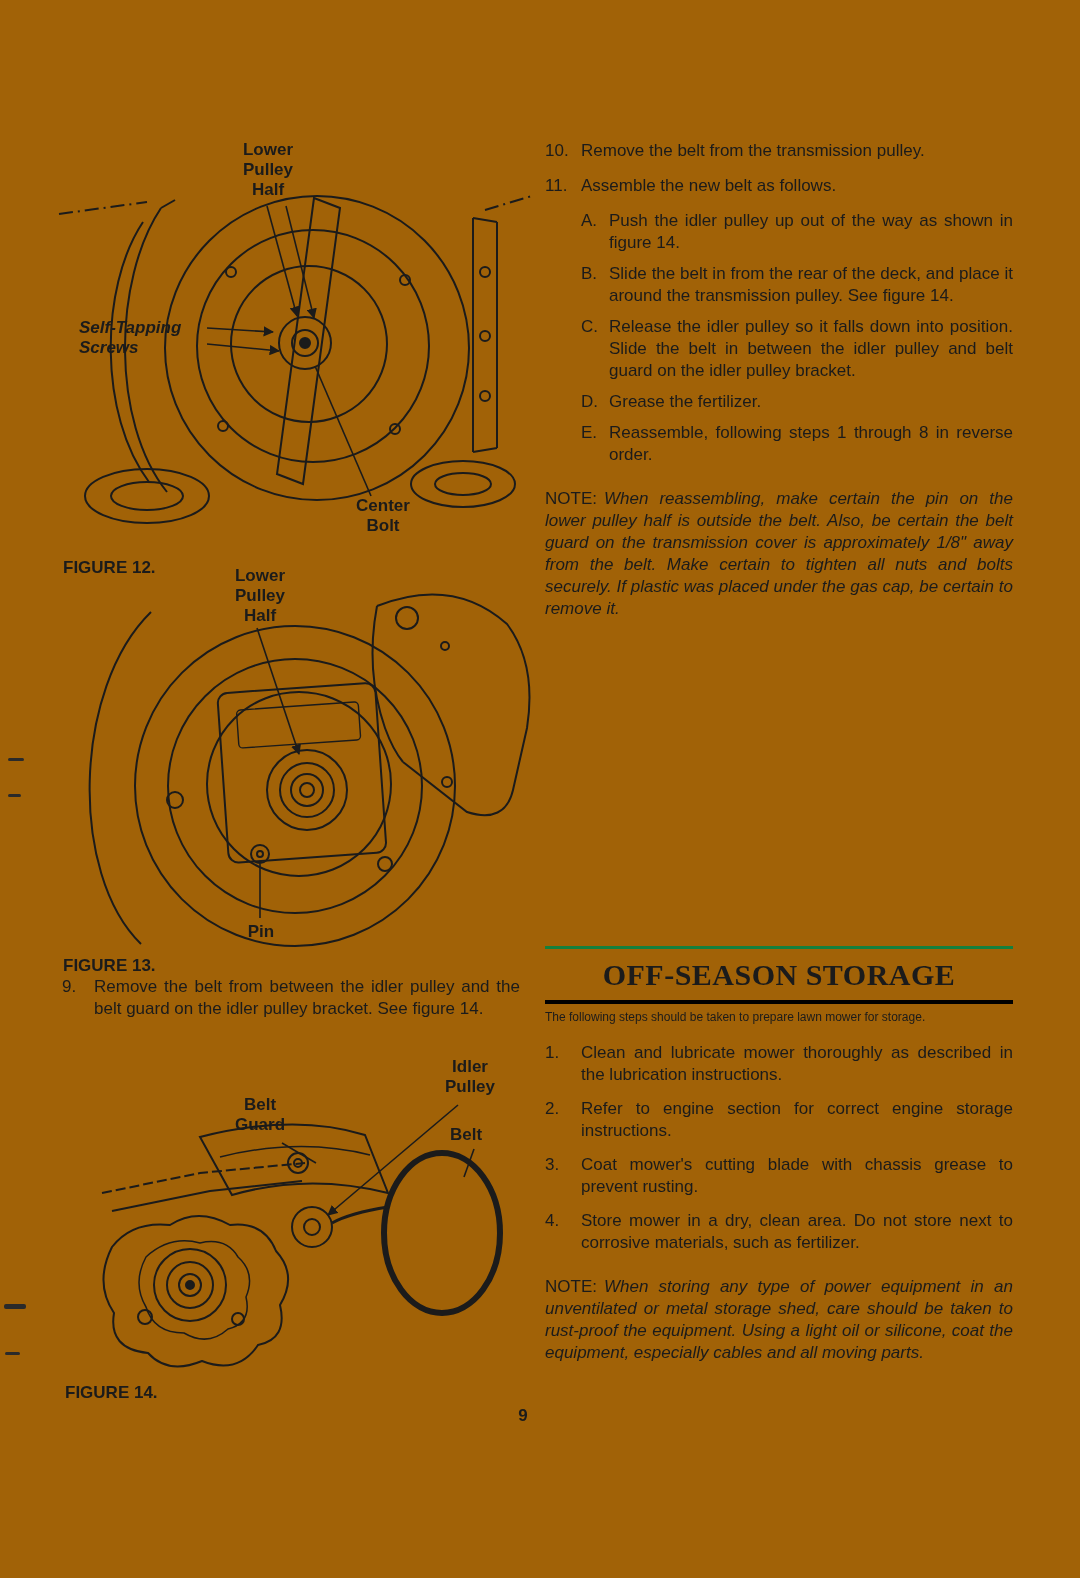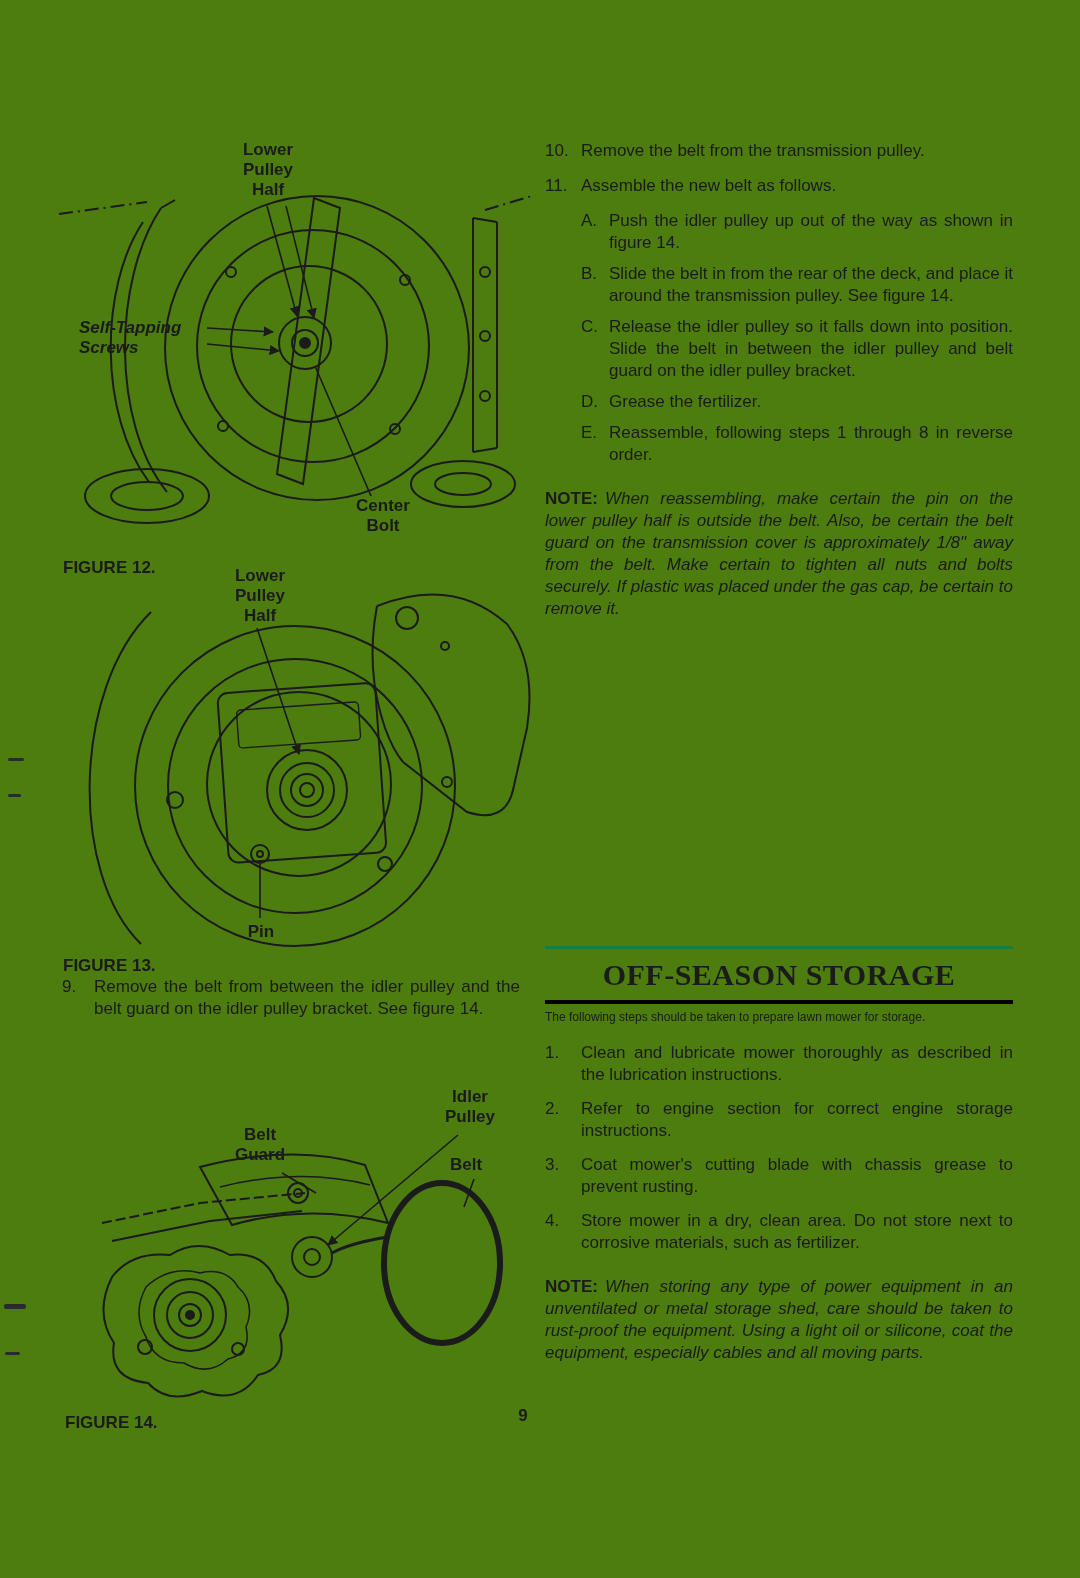--- a/index.html
+++ b/index.html
@@ -2,33 +2,33 @@
 <html><head>
 <meta charset="utf-8">
 <style>
   * { margin: 0; padding: 0; box-sizing: border-box; }
   html, body { background: #e9e9e9; }
   body { font-family: "Liberation Sans", sans-serif; color: #1b1b1b; }
   .page {
     position: relative;
     width: 1080px;
     height: 1578px;
-    background: #4d7c0f;
+    background: #a16207;
     margin: 0 auto;
     overflow: hidden;
     padding-left: 48px;
   }
   .step { display: flex; margin-bottom: 13px; }
   .step-num { width: 36px; flex: 0 0 36px; font-size: 17px; line-height: 22px; }
   .step-text { flex: 1; font-size: 17px; line-height: 22px; text-align: justify; }
   .substep { display: flex; margin: 0 0 9px 36px; }
   .substep-letter { width: 28px; flex: 0 0 28px; font-size: 17px; line-height: 22px; }
   .substep-text { flex: 1; font-size: 17px; line-height: 22px; text-align: justify; }
   .note { margin-top: 22px; font-size: 17px; line-height: 22px; text-align: justify; }
-  .note-label { font-weight: bold; font-style: normal; padding-right: 7px; margin-top: 32px; }
+  .note-label { font-weight: normal; font-style: normal; padding-right: 7px; margin-top: 32px; }
   .note-text { font-style: italic; }
   
   .col-right { position: absolute; left: 545px; top: 140px; width: 468px; }
   .storage-section { position: absolute; left: 545px; top: 946px; width: 468px; }
   .storage-header {
     border-top: 3px solid #15803d;
     border-bottom: 4px solid #000;
     text-align: center;
     font-size: 30px;
     font-weight: bold;
@@ -164,21 +164,21 @@
 Half</div>
     <div class="fig-label center" style="left:178px; top:362px; width:56px;">Pin</div>
     <div class="fig-caption" style="left:8px; top:396px;">FIGURE 13.</div>
   </div>
 
   <div class="step9-block">
     <span class="step-num">9.</span>
     <span class="step-text">Remove the belt from between the idler pulley and the belt guard on the idler pulley bracket. See figure 14.</span>
   </div>
 
-  <div class="figure" style="left:50px; top:1075px; width:490px; height:365px;">
+  <div class="figure" style="left:50px; top:1045px; width:490px; height:365px;">
     <svg width="490" height="330" viewBox="0 0 490 330">
       <defs>
         <marker id="arr14" viewBox="0 0 10 10" refX="9" refY="5" markerWidth="6.5" markerHeight="6.5" orient="auto-start-reverse">
           <path d="M0,0 L10,5 L0,10 z" fill="#1b1b1b"></path>
         </marker>
       </defs>
       <g fill="none" stroke="#1b1b1b" stroke-width="2">
         <path d="M52,148 L150,128 L255,118" stroke-dasharray="10 4"></path>
         <path d="M62,166 L160,146 L252,136"></path>
         <path d="M62,202 Q44,238 64,268 Q58,304 98,308 Q118,330 152,316 Q188,330 208,300 Q238,294 230,260 Q248,230 226,206 Q214,176 180,180 Q148,162 120,180 Q82,176 62,202 Z"></path>

